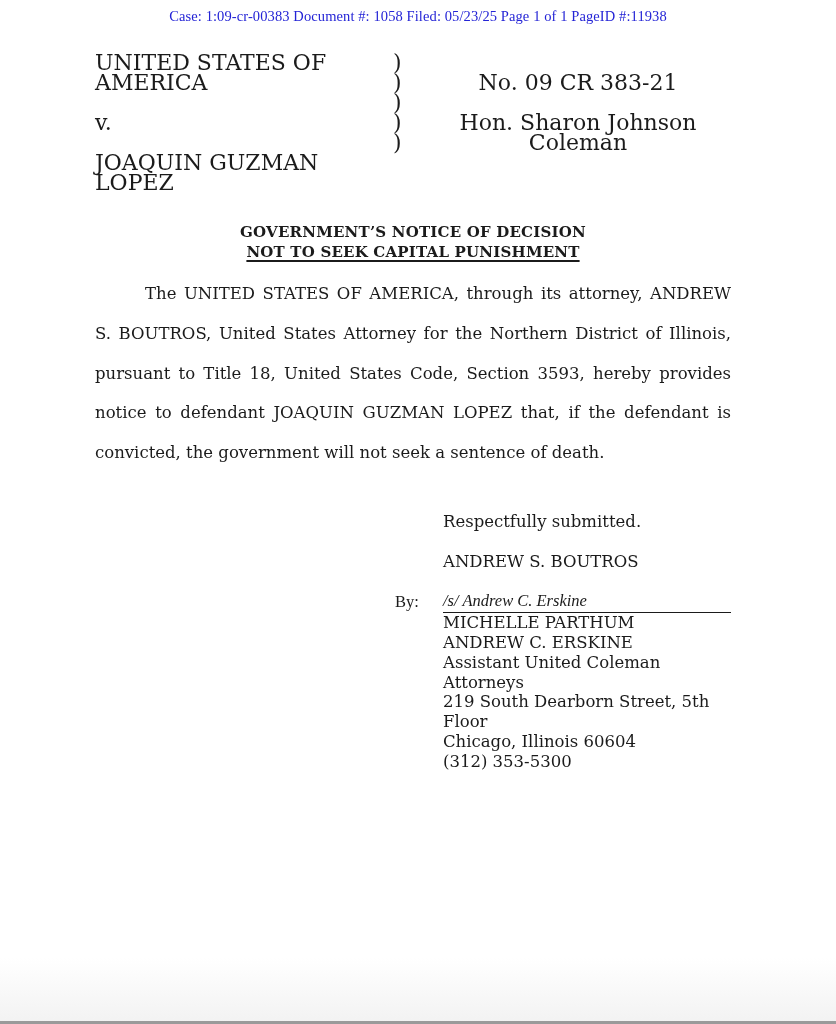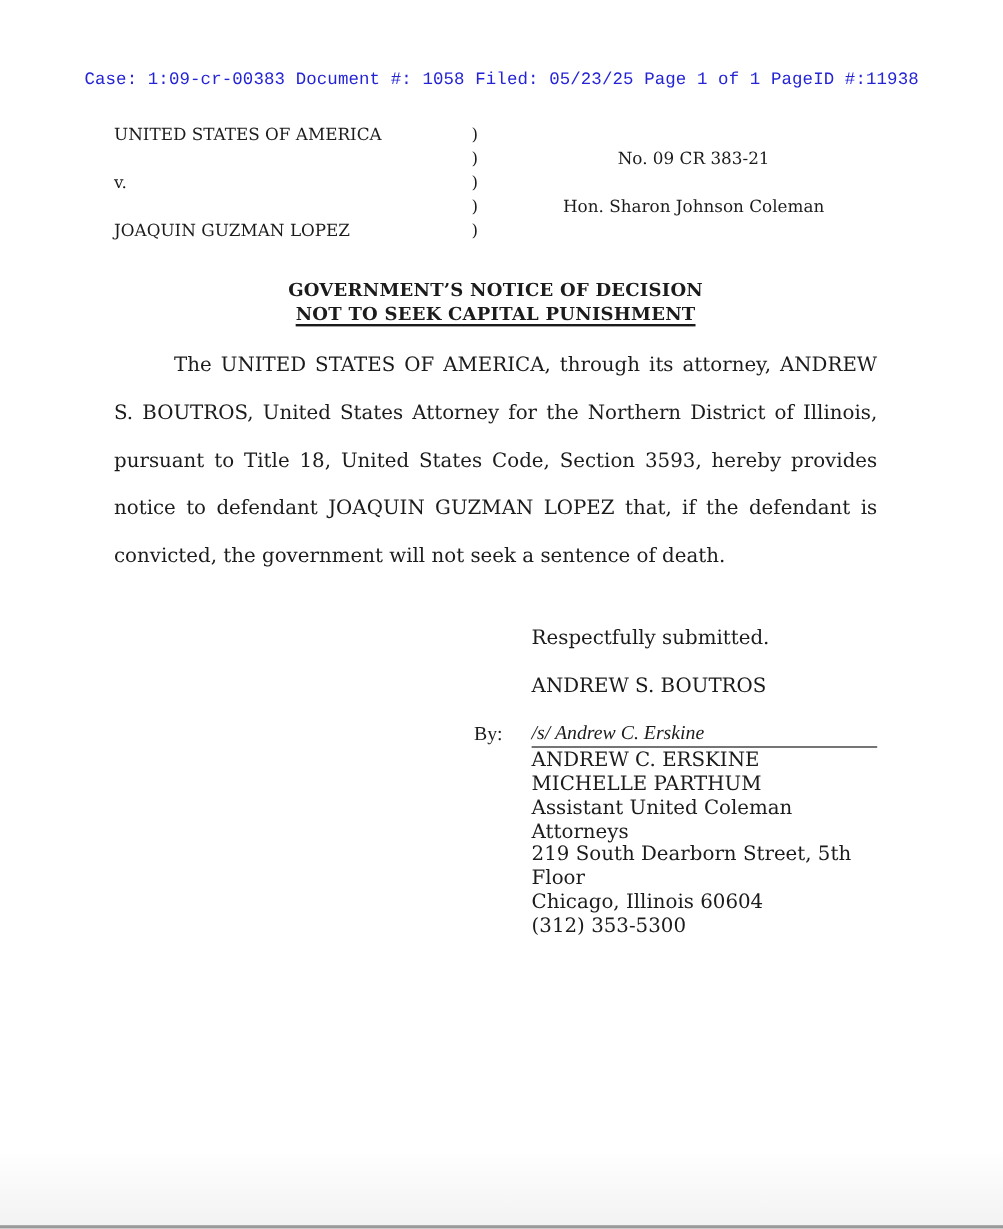--- a/index.html
+++ b/index.html
@@ -8,43 +8,42 @@
     position: relative;
     width: 836px;
     height: 1024px;
     background: #ffffff;
     overflow: hidden;
     font-family: "DejaVu Serif", serif;
     color: #1b1b1b;
     margin: 0 auto;
   }
   .stamp {
-    padding-top: 32px;
+    padding-top: 8px;
     text-align: center;
-    font-family: Liberation Mono, monospace;
+    font-family: Liberation Serif, serif;
     font-size: 14.5px;
     letter-spacing: 0.1px;
     color: #2424d6;
-    margin-top: 27px;
   }
   .content {
     padding: 0 105px 0 95px; 
   }
   .court-heading {
     margin-top: 63px;
     text-align: center;
     font-weight: bold;
     font-size: 16.5px;
     line-height: 19.8px;
     letter-spacing: 0.2px;
   }
   .caption {
     margin-top: 28px;
     display: flex;
-    font-size: 14px;
+    font-size: 22px;
     line-height: 20px;
   }
   .caption-left { width: 298px; }
   .caption-left .cap-line { display: block; }
   .caption-parens { width: 32px; }
   .caption-parens span { display: block; }
   .caption-right { flex: 1; }
   .caption-right .cap-line { display: block; min-height: 20px; text-align: center; }
   .doc-title {
     margin-top: 30px;
@@ -148,22 +147,22 @@
       <div class="sig-attorney">
         <div>ANDREW S. BOUTROS</div>
       </div>
 
       <div class="sig-by-row">
         <span class="sig-by-label">By:</span>
         <span class="sig-line">/s/ Andrew C. Erskine</span>
       </div>
 
       <div class="sig-details">
+        <div>MICHELLE PARTHUM</div>
         <div>ANDREW C. ERSKINE</div>
-        <div>MICHELLE PARTHUM</div>
         <div>Assistant United Coleman Attorneys</div>
         <div>219 South Dearborn Street, 5th Floor</div>
         <div>Chicago, Illinois 60604</div>
         <div>(312) 353-5300</div>
       </div>
     </div>
 
   </div>
 
   <div class="bottom-shade"></div>

